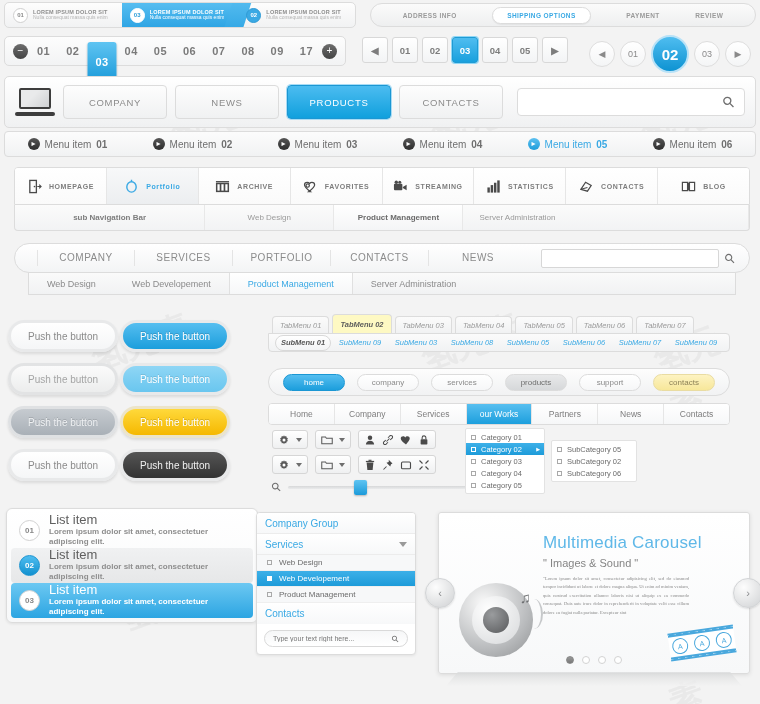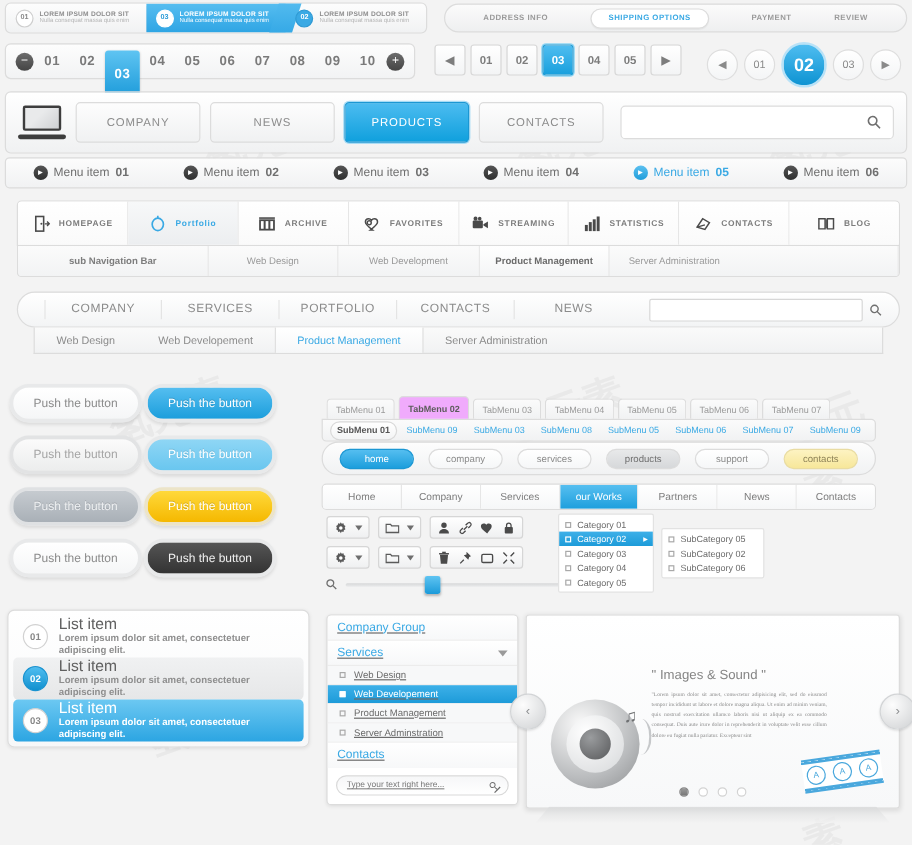--- a/index.html
+++ b/index.html
@@ -164,27 +164,27 @@
              border-color:#dfe1e3; text-shadow:0 -1px 0 rgba(0,0,0,.15); }
   .pbtn.b  { background:linear-gradient(#55bef0,#1c9edc); color:#fff; border-color:#e8e9ea;
              text-shadow:0 -1px 0 rgba(0,0,0,.18); }
   .pbtn.lb { background:linear-gradient(#8fd6f5,#69c6ef); color:#fff; border-color:#e8e9ea;
              text-shadow:0 -1px 0 rgba(0,0,0,.12); }
   .pbtn.y  { background:linear-gradient(#ffd93b,#f5b800); color:#fff; border-color:#ece4c8;
              text-shadow:0 -1px 0 rgba(0,0,0,.18); }
   .pbtn.d  { background:linear-gradient(#555,#333); color:#f0f0f0; border-color:#e8e9ea; }
 
   
-  #tabmenu { position:absolute; left:268px; top:332px; width:462px; }
+  #tabmenu { position:absolute; left:268px; top:316px; width:462px;font-style:italic; }
   .tm-row { display:flex; gap:3px; padding-left:4px; }
   .tm { min-width:56px; height:17px; border:1px solid #dcdcdc; border-bottom:0;
         border-radius:4px 4px 0 0; background:linear-gradient(#fbfbfb,#f1f2f3);
         display:flex; align-items:center; justify-content:center; font-size:7.5px;
         color:#9a9a9a; padding:0 7px; }
-  .tm.active { background:#f0abfc; color:#5c5c5c; font-weight:bold; height:19px;
+  .tm.active { background:#fef9c3; color:#5c5c5c; font-weight:bold; height:19px;
                margin-top:-2px; }
   .tm-sub { height:19px; background:linear-gradient(#fbfbfb,#f1f2f3);
             border:1px solid #dcdcdc; border-radius:0 4px 4px 4px; display:flex;
             align-items:center; padding:0 6px; gap:2px; }
   .sm { flex:1; text-align:center; font-size:7.5px; color:#3aa9e4; }
   .sm.active { color:#555; font-weight:bold; background:linear-gradient(#ffffff,#f3f4f5);
                border:1px solid #d9d9d9; border-radius:9px; line-height:14px; }
 
   
   #pillnav { position:absolute; left:268px; top:368px; width:462px; height:28px;
@@ -248,23 +248,23 @@
   .li.sel { background:linear-gradient(#6cc8f2,#2ca5e2); }
   .li-num { width:21px; height:21px; border-radius:50%; flex:none; font-size:8px;
             font-weight:bold; display:flex; align-items:center; justify-content:center;
             border:1px solid #d2d2d2; background:#fff; color:#888; }
   .li-num.b { background:linear-gradient(#4fbdf0,#1291cf); border-color:#1a93d0; color:#fff; }
   .li-t { font-size:13px; color:#5f5f5f; line-height:1.05; }
   .li-d { font-size:8px; color:#8e8e8e; line-height:1.3;font-weight:bold; }
   .li.sel .li-t, .li.sel .li-d { color:#fff; }
 
   
-  #accordion { position:absolute; left:272px; top:512px; width:160px;
+  #accordion { position:absolute; left:256px; top:512px; width:160px;
                background:#fff; border:1px solid #dcdcdc; border-radius:4px;
-               overflow:hidden; box-shadow:0 1px 3px rgba(0,0,0,.07);text-decoration:underline; }
+               overflow:hidden; box-shadow:0 1px 3px rgba(0,0,0,.07); }
   .ac-h { height:21px; display:flex; align-items:center; justify-content:space-between;
           padding:0 8px; font-size:10px; color:#3aa9e4;
           background:linear-gradient(#ffffff,#f7f8f9); border-bottom:1px solid #ececec; }
   .ac-arrow { width:0; height:0; border-left:4px solid transparent;
               border-right:4px solid transparent; border-top:5px solid #9a9a9a; }
   .ac-i { height:16px; display:flex; align-items:center; gap:7px; padding:0 10px;
           font-size:8px; color:#6b6b6b; background:#f7f8f9;
           border-bottom:1px solid #efefef; }
   .ac-i .bullet { width:5px; height:5px; border:1px solid #a9a9a9; flex:none; }
   .ac-i.active { background:linear-gradient(#3db0e8,#1d9bd9); color:#fff; }
@@ -371,21 +371,21 @@
     <div class="pnum">02</div>
     <div class="pnum active">
         <span>03</span>
       </div>
     <div class="pnum">04</div>
     <div class="pnum">05</div>
     <div class="pnum">06</div>
     <div class="pnum">07</div>
     <div class="pnum">08</div>
     <div class="pnum">09</div>
-    <div class="pnum">10</div>
+    <div class="pnum">17</div>
     <div class="circ-btn">+</div>
   </div>
 
   <div class="pag-b">
     <div class="sqbox">◀</div>
     <div class="sqbox">01</div>
     <div class="sqbox">02</div>
     <div class="sqbox active">03</div>
     <div class="sqbox">04</div>
     <div class="sqbox">05</div>
@@ -512,21 +512,20 @@
       <svg class="icn-g" viewBox="0 0 16 16">
           <path d="M1.5 3.5h5.5v9H1.5zM9 3.5h5.5v9H9z" fill="none" stroke="#4a4a4a" stroke-width="1.3"></path>
           <path d="M8 4v8" stroke="#4a4a4a" stroke-width="1.1"></path>
         </svg>
       <span>BLOG</span>
     </div>
   </div>
   <div class="icn-sub">
     <div class="sub-cell label">sub Navigation Bar</div>
     <div class="sub-cell" style="flex:1.05">Web Design</div>
-    <div class="sub-cell" style="flex:1.15">Web Development</div>
     <div class="sub-cell active" style="flex:1.05">Product Management</div>
     <div class="sub-cell" style="flex:2.2; justify-content:flex-start; padding-left:16px;">Server Administration</div>
   </div>
 </div>
 
 <div id="row-nav2">
   <div class="n2-top">
     <div class="n2-item">COMPANY</div>
     <div class="n2-item">SERVICES</div>
     <div class="n2-item">PORTFOLIO</div>
@@ -752,34 +751,31 @@
       <span>Web Design</span>
     </div>
   <div class="ac-i active">
       <span class="bullet"></span>
       <span>Web Developement</span>
     </div>
   <div class="ac-i">
       <span class="bullet"></span>
       <span>Product Management</span>
     </div>
-  <div class="ac-i">
-      <span class="bullet"></span>
-      <span>Server Adminstration</span>
-    </div>
   <div class="ac-h" style="border-bottom:0">
     <span>Contacts</span>
   </div>
   <div class="ac-search">
     <input type="text" placeholder="Type your text right here..." style="">
     <span class="mag" style="font-size:9px;">⚲</span>
   </div>
 </div>
 
 <div id="carousel">
+  <div class="car-title">Multimedia Carousel</div>
   <div class="car-sub">" Images &amp; Sound "</div>
   <div class="car-txt">"Lorem ipsum dolor sit amet, consectetur adipisicing elit, sed do eiusmod tempor incididunt ut labore et dolore magna aliqua. Ut enim ad minim veniam, quis nostrud exercitation ullamco laboris nisi ut aliquip ex ea commodo consequat. Duis aute irure dolor in reprehenderit in voluptate velit esse cillum dolore eu fugiat nulla pariatur. Excepteur sint</div>
 
   <div class="car-arrow" id="car-prev">‹</div>
   <div class="car-arrow" id="car-next">›</div>
 
   <div class="speaker">
     <div class="sp-out"></div>
       <div class="sp-mid"></div>
       <div class="sp-in"></div>

